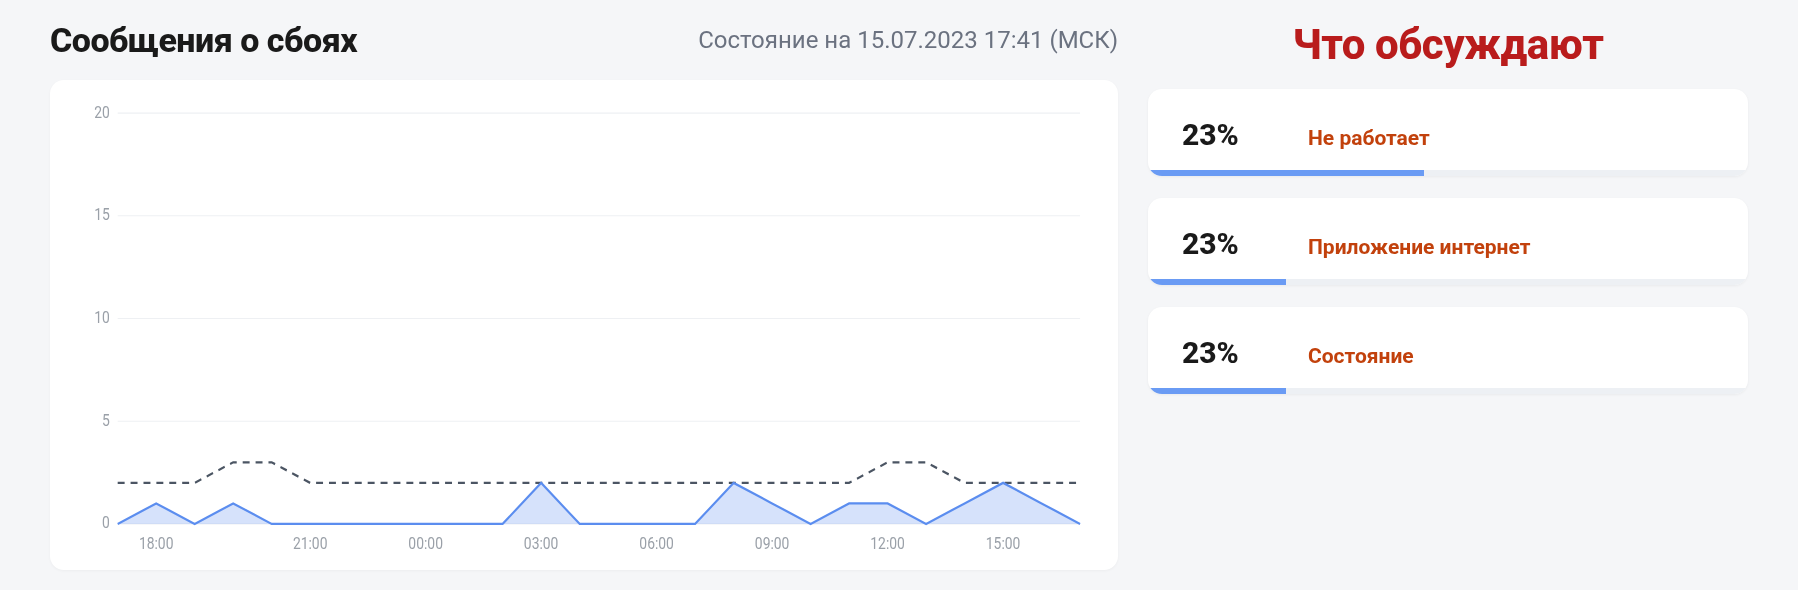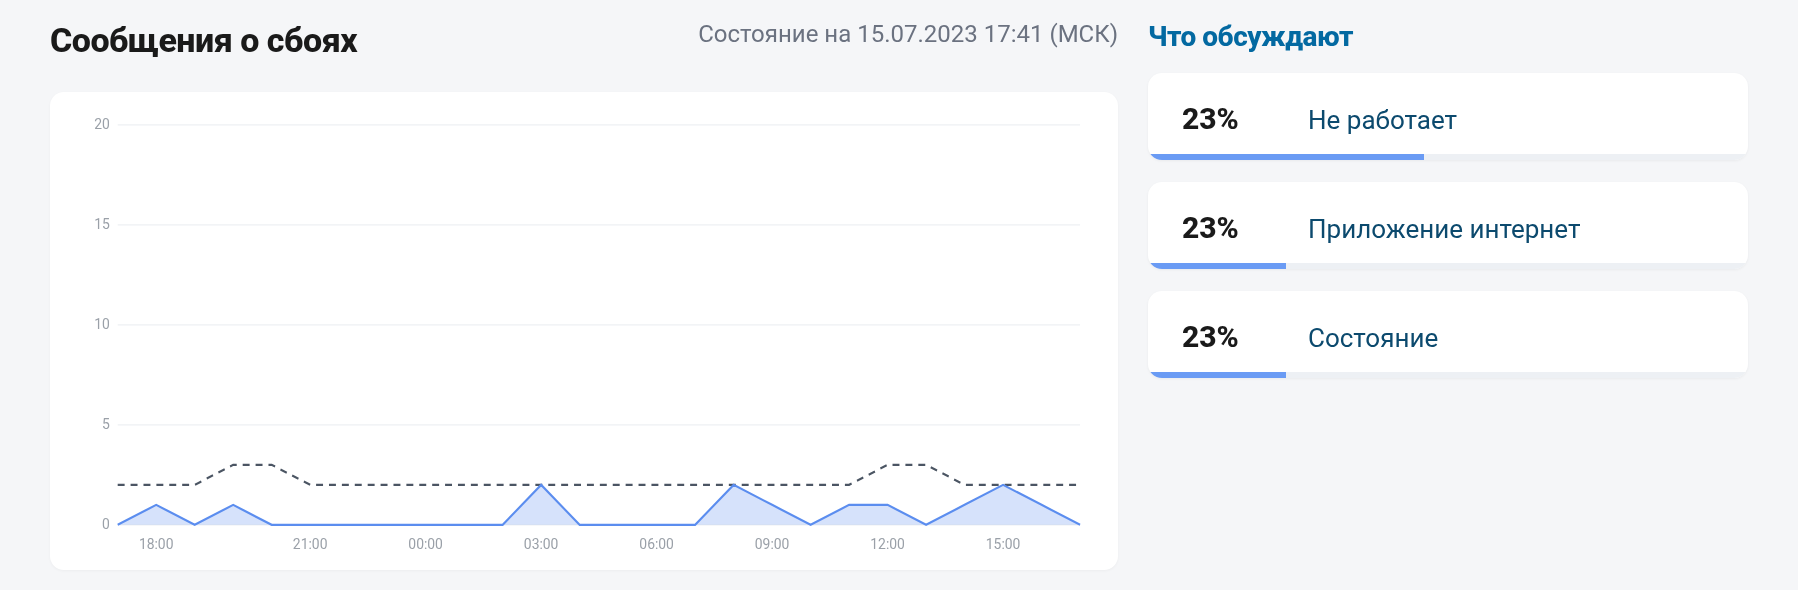--- a/index.html
+++ b/index.html
@@ -8,22 +8,22 @@
     background: #f5f6f8;
     width: 1798px;
     height: 590px;
     padding: 20px 50px;
     display: flex;
     gap: 30px;
   }
   .left-col { flex: 1; display: flex; flex-direction: column; }
   .right-col { width: 600px; display: flex; flex-direction: column; }
   .header-row {
-    display: flex; justify-content: space-between; align-items: flex-start;
-    margin-bottom: 32px;
+    display: flex; justify-content: space-between; align-items: center;
+    margin-bottom: 20px;
   }
   .page-title {
     font-size: 34px; font-weight: 800; color: #1a1a1a; letter-spacing: -0.5px;
   }
   .status-text {
     font-size: 24px; color: #6b7280;
   }
   .chart-card {
     background: #fff; border-radius: 14px; padding: 24px 28px 12px 28px;
     box-shadow: 0 1px 3px rgba(0,0,0,0.04);
@@ -32,31 +32,32 @@
   .chart-plot { flex: 1; position: relative; }
   .chart-plot svg { width: 100%; height: 100%; display: block; }
   .y-tick { font-size: 14px; fill: #9aa0a8; text-anchor: end; }
   .x-tick { font-size: 14px; fill: #9aa0a8; text-anchor: middle; }
   .grid-line { stroke: #eef0f3; stroke-width: 1; }
   .dashed-line { stroke: #4b5563; stroke-width: 2; stroke-dasharray: 7 6; fill: none; }
   .solid-line { stroke: #5b8def; stroke-width: 2; fill: none; }
   .area-fill { fill: #5b8def; fill-opacity: 0.25; }
 
   .section-title {
-    font-size: 28px; font-weight: 800; color: #0369a1; letter-spacing: -0.5px;
+    font-size: 42px; font-weight: 800; color: #b91c1c; letter-spacing: -0.5px;
     margin-bottom: 20px;
+    text-align: center;
   }
   .topic-card {
     background: #fff; border-radius: 14px; padding: 28px 34px 24px 34px;
     box-shadow: 0 1px 3px rgba(0,0,0,0.05);
     margin-bottom: 22px; position: relative; overflow: hidden;
   }
   .topic-row { display: flex; align-items: baseline; gap: 34px; }
   .topic-pct { font-size: 30px; font-weight: 800; color: #1a1a1a; min-width: 92px; }
-  .topic-label { font-size: 26px; color: #0c4a6e; }
+  .topic-label { font-size: 21px; color: #c2410c; font-weight: bold; }
   .topic-bar-track {
     position: absolute; left: 0; right: 0; bottom: 0; height: 6px; background: #edf0f4;
   }
   .topic-bar-fill {
     position: absolute; left: 0; bottom: 0; height: 6px; background: #6a9bf4;
   }
 </style>
 </head>
 <body>
 

